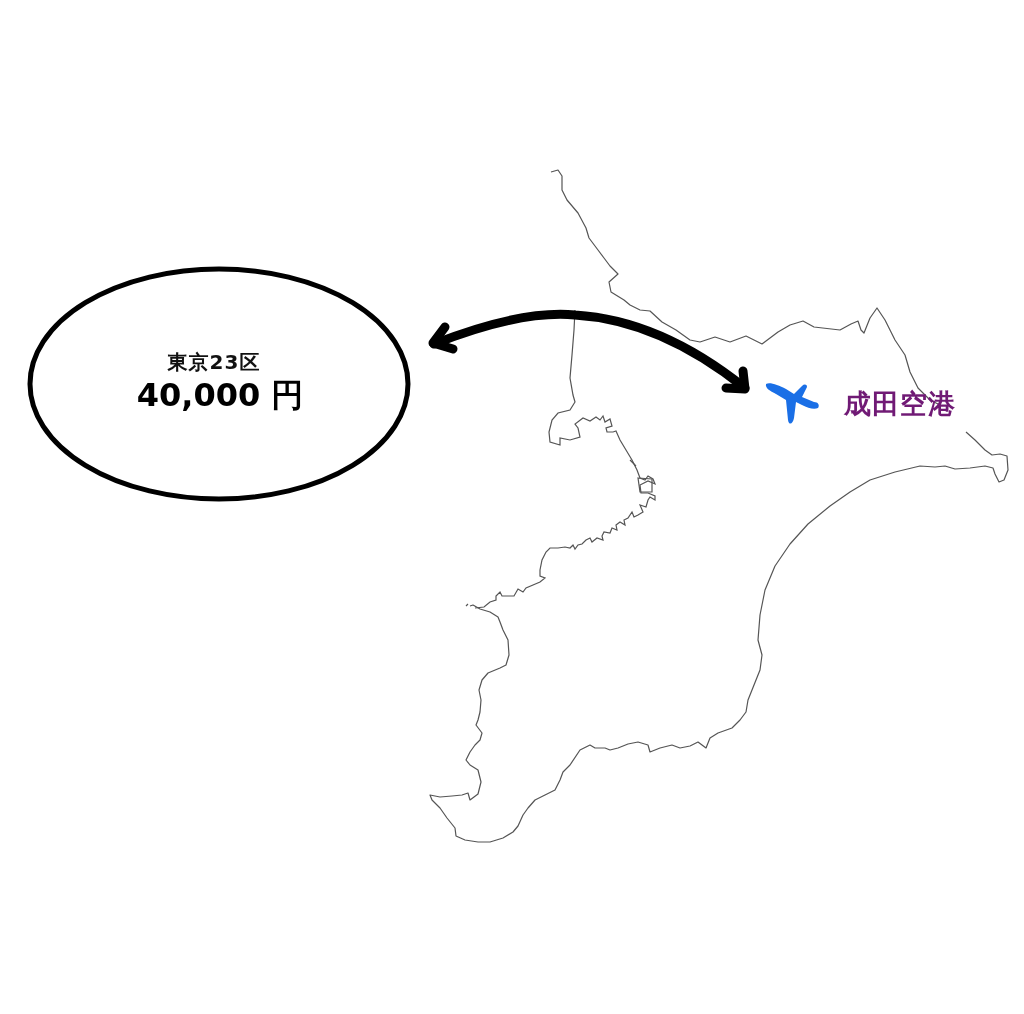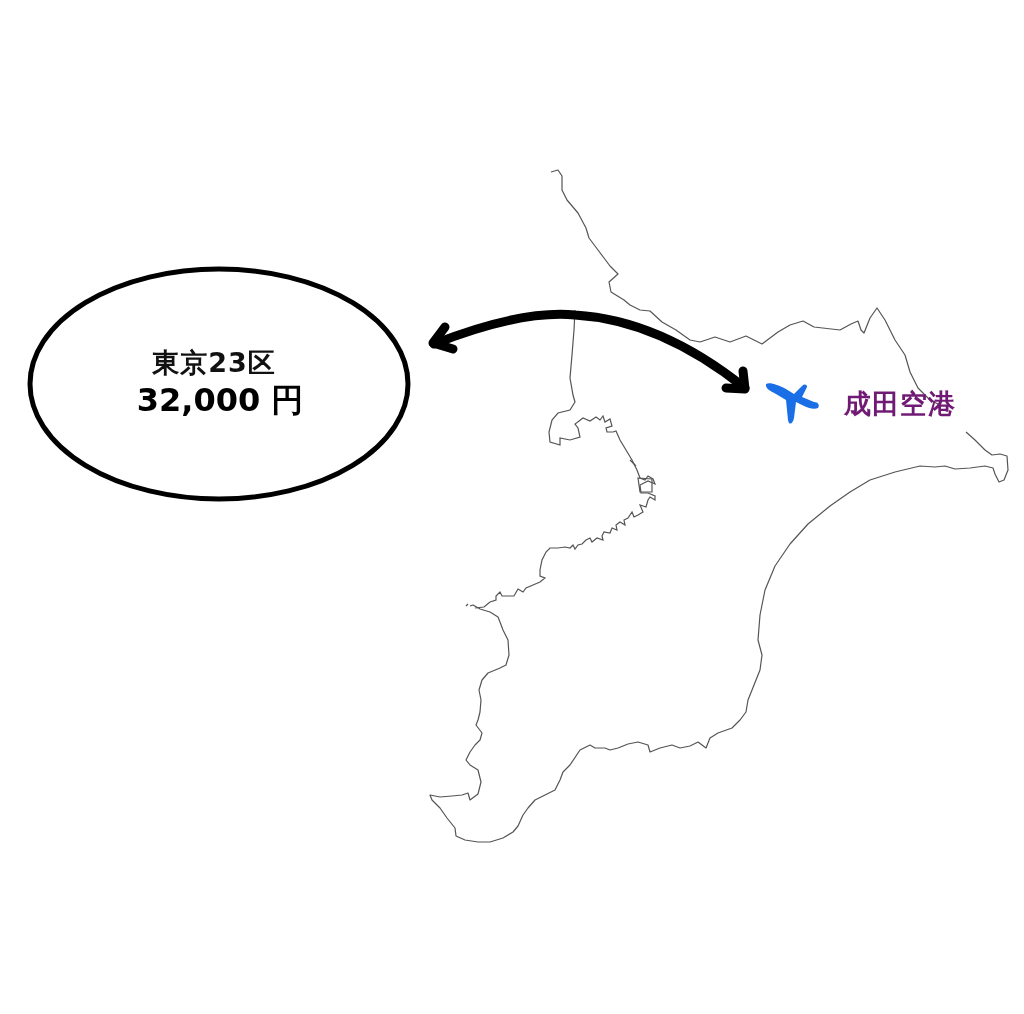--- a/index.html
+++ b/index.html
@@ -1,21 +1,21 @@
 <!DOCTYPE html>
 <html><head>
   <meta charset="utf-8">
   <style>
     html, body { margin: 0; padding: 0; background: #ffffff; }
     body { width: 1024px; height: 1014px; position: relative; overflow: hidden;
            font-family: "DejaVu Sans", sans-serif; }
     #map-canvas { position: absolute; left: 0; top: 0; width: 1024px; height: 1014px; }
     .origin-label { position: absolute; left: 30px; top: 268px; width: 380px; height: 230px;
                     display: flex; flex-direction: column; align-items: center; justify-content: center; }
-    .origin-name { font-size: 27px; font-weight: bold; color: #111111; letter-spacing: 1px; line-height: 1.3;
+    .origin-name { font-size: 20px; font-weight: bold; color: #111111; letter-spacing: 1px; line-height: 1.3;
                    margin-right: 12px; }
     .origin-price { font-size: 32px; font-weight: bold; color: #000000; line-height: 1.3; }
     .dest-label { position: absolute; left: 764px; top: 380px; display: flex; align-items: center; }
     .dest-name { font-size: 27px; font-weight: bold; margin-left: 22px; letter-spacing: 1px; }
   </style>
 </head>
 <body>
 
 <svg id="map-canvas" viewBox="0 0 1024 1014" xmlns="http://www.w3.org/2000/svg">
 
@@ -27,21 +27,21 @@
 
   <path fill="none" stroke="#000000" stroke-width="9" stroke-linecap="round" d="M 434 344 Q 520 310 575 315 Q 660 320 745 388"></path>
   <path fill="none" stroke="#000000" stroke-width="9" stroke-linecap="round" stroke-linejoin="round" d="M 445 327 L 433 343 L 453 349"></path>
   <path fill="none" stroke="#000000" stroke-width="9" stroke-linecap="round" stroke-linejoin="round" d="M 743 371 L 745 389 L 726 388"></path>
 
   <ellipse cx="219" cy="384" rx="189" ry="115" fill="none" stroke="#000000" stroke-width="5"></ellipse>
 </svg>
 
 <div class="origin-label">
   <div class="origin-name">東京23区</div>
-  <div class="origin-price">32,000 円</div>
+  <div class="origin-price">40,000 円</div>
 </div>
 
 <div class="dest-label">
   <svg width="58" height="48" viewBox="0 0 58 48" xmlns="http://www.w3.org/2000/svg">
     <path fill="#1a6fe6" d="M 2 4 C 6 2 14 5 22 9 L 30 14 L 38 6 C 40 4 43 4 43 7 L 38 17 L 50 22 C 54 22 56 25 54 28 C 50 30 44 28 38 25 L 32 22 L 30 38 C 29 44 25 46 24 40 L 22 20 L 12 14 C 6 11 1 8 2 4 Z"></path>
   </svg>
   <span class="dest-name" style="color:#701a75;">成田空港</span>
 </div>
 
 </body></html>

